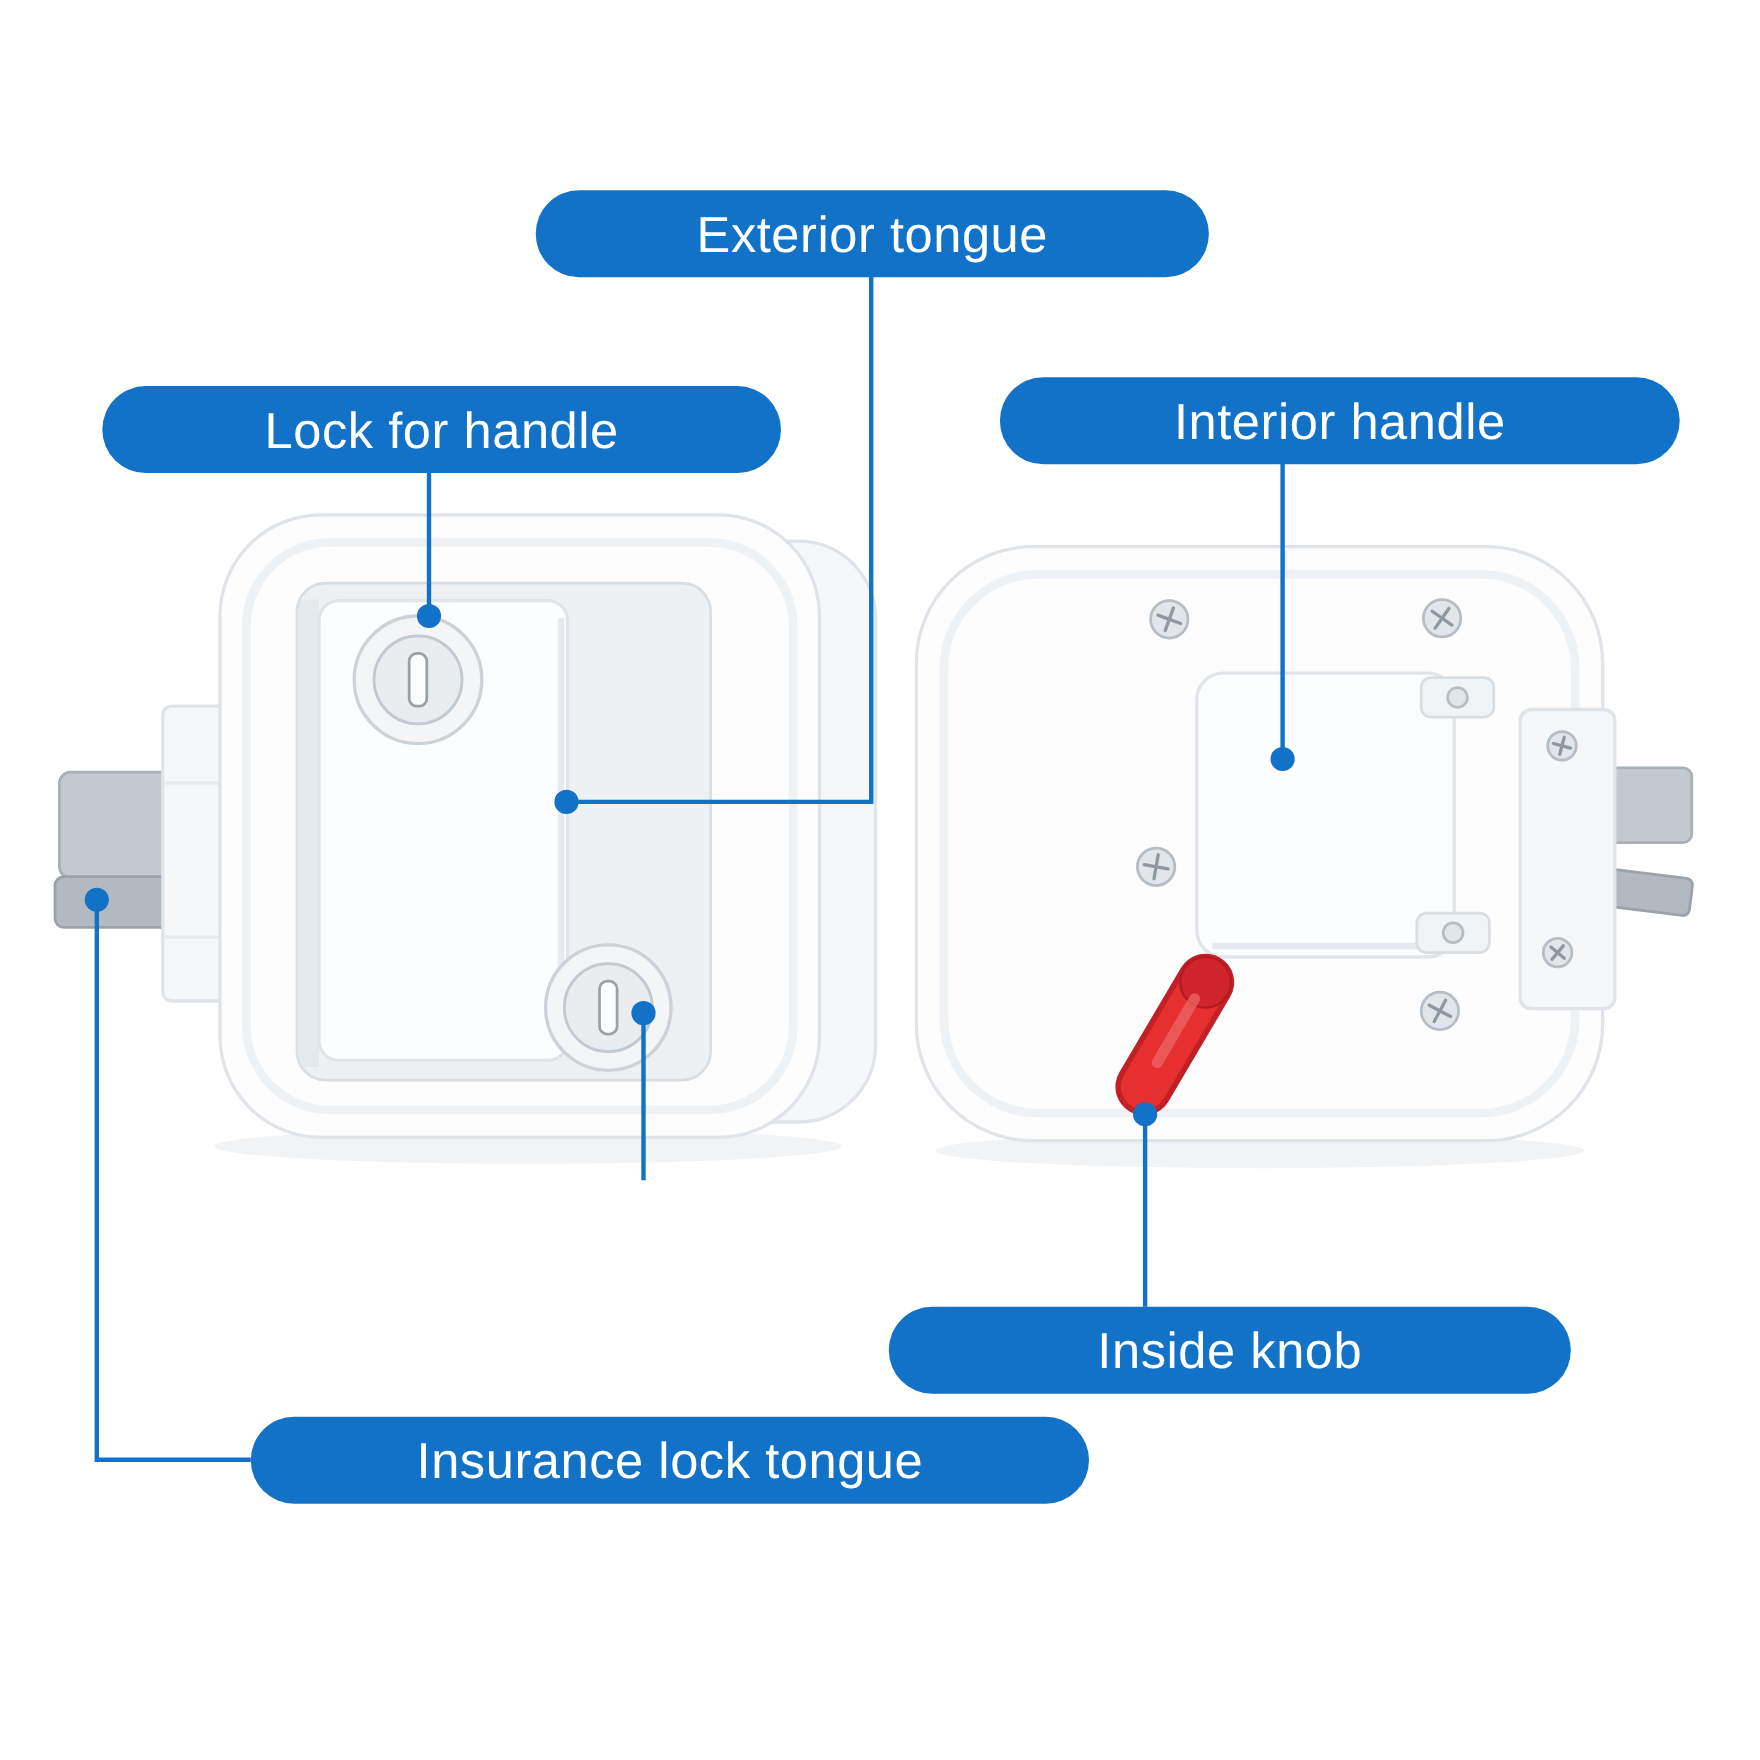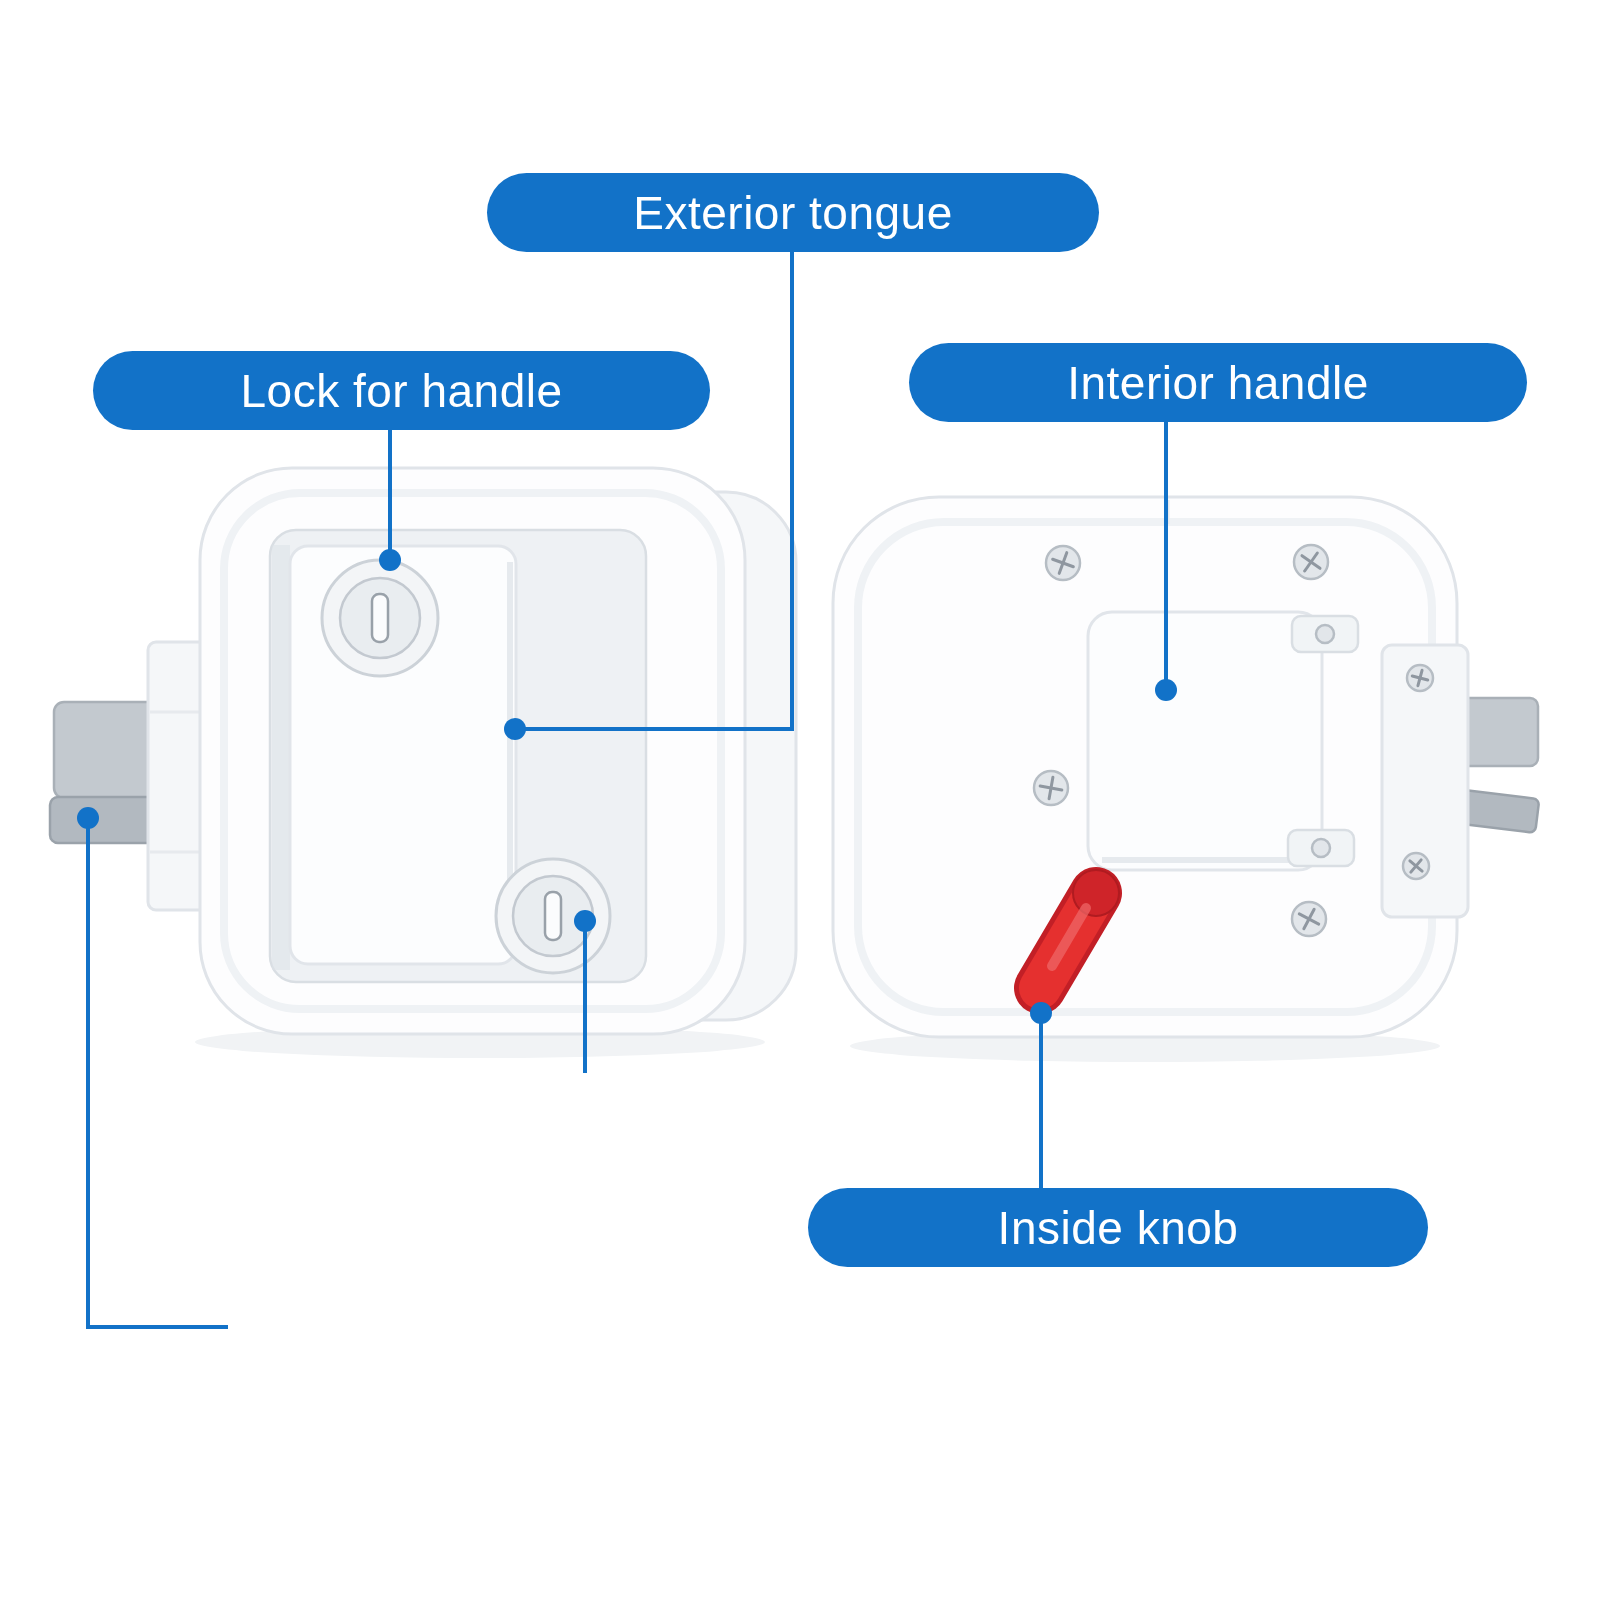--- a/index.html
+++ b/index.html
@@ -197,14 +197,15 @@
 
       <polyline class="line" points="88,826 88,1327 228,1327"></polyline>
       <circle class="dot" cx="88" cy="818" r="11"></circle>
     </g>
   </svg>
 
   <div class="pill pill-exterior">Exterior tongue</div>
   <div class="pill pill-lock-handle">Lock for handle</div>
   <div class="pill pill-interior">Interior handle</div>
   <div class="pill pill-inside-knob">Inside knob</div>
+  <div class="pill pill-tongue">Insurance lock tongue</div>
 
 </div>
 
 </body></html>

